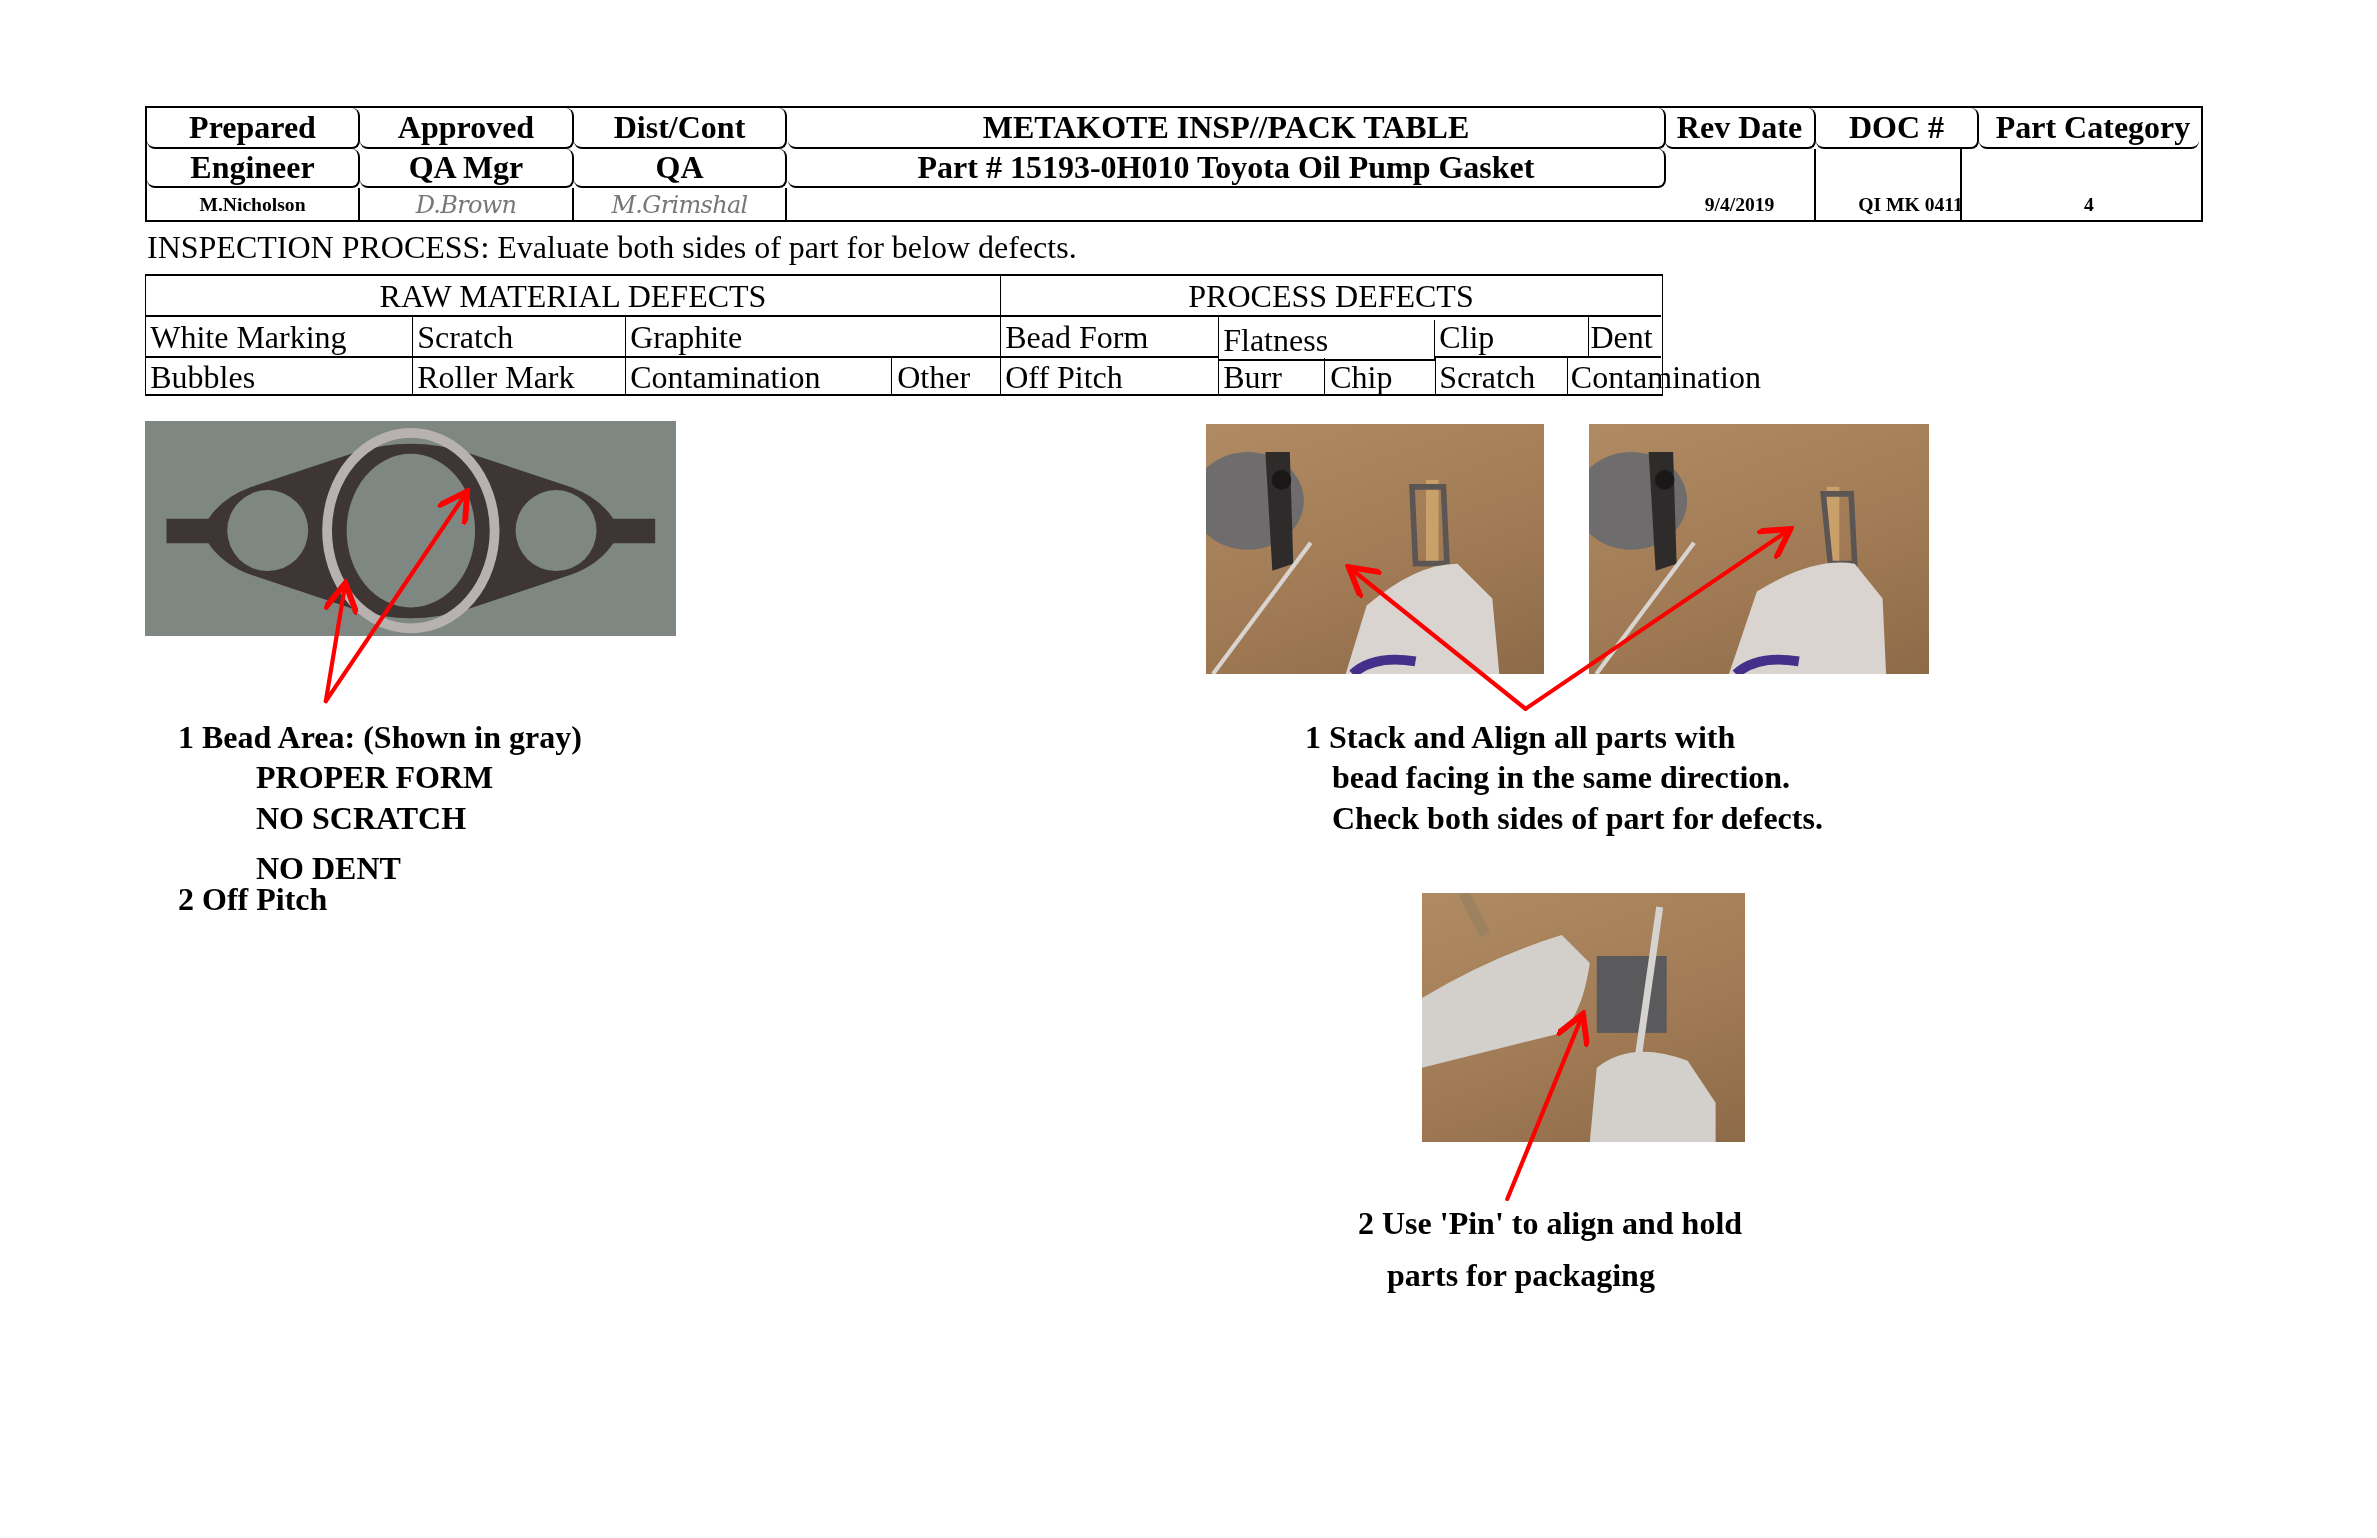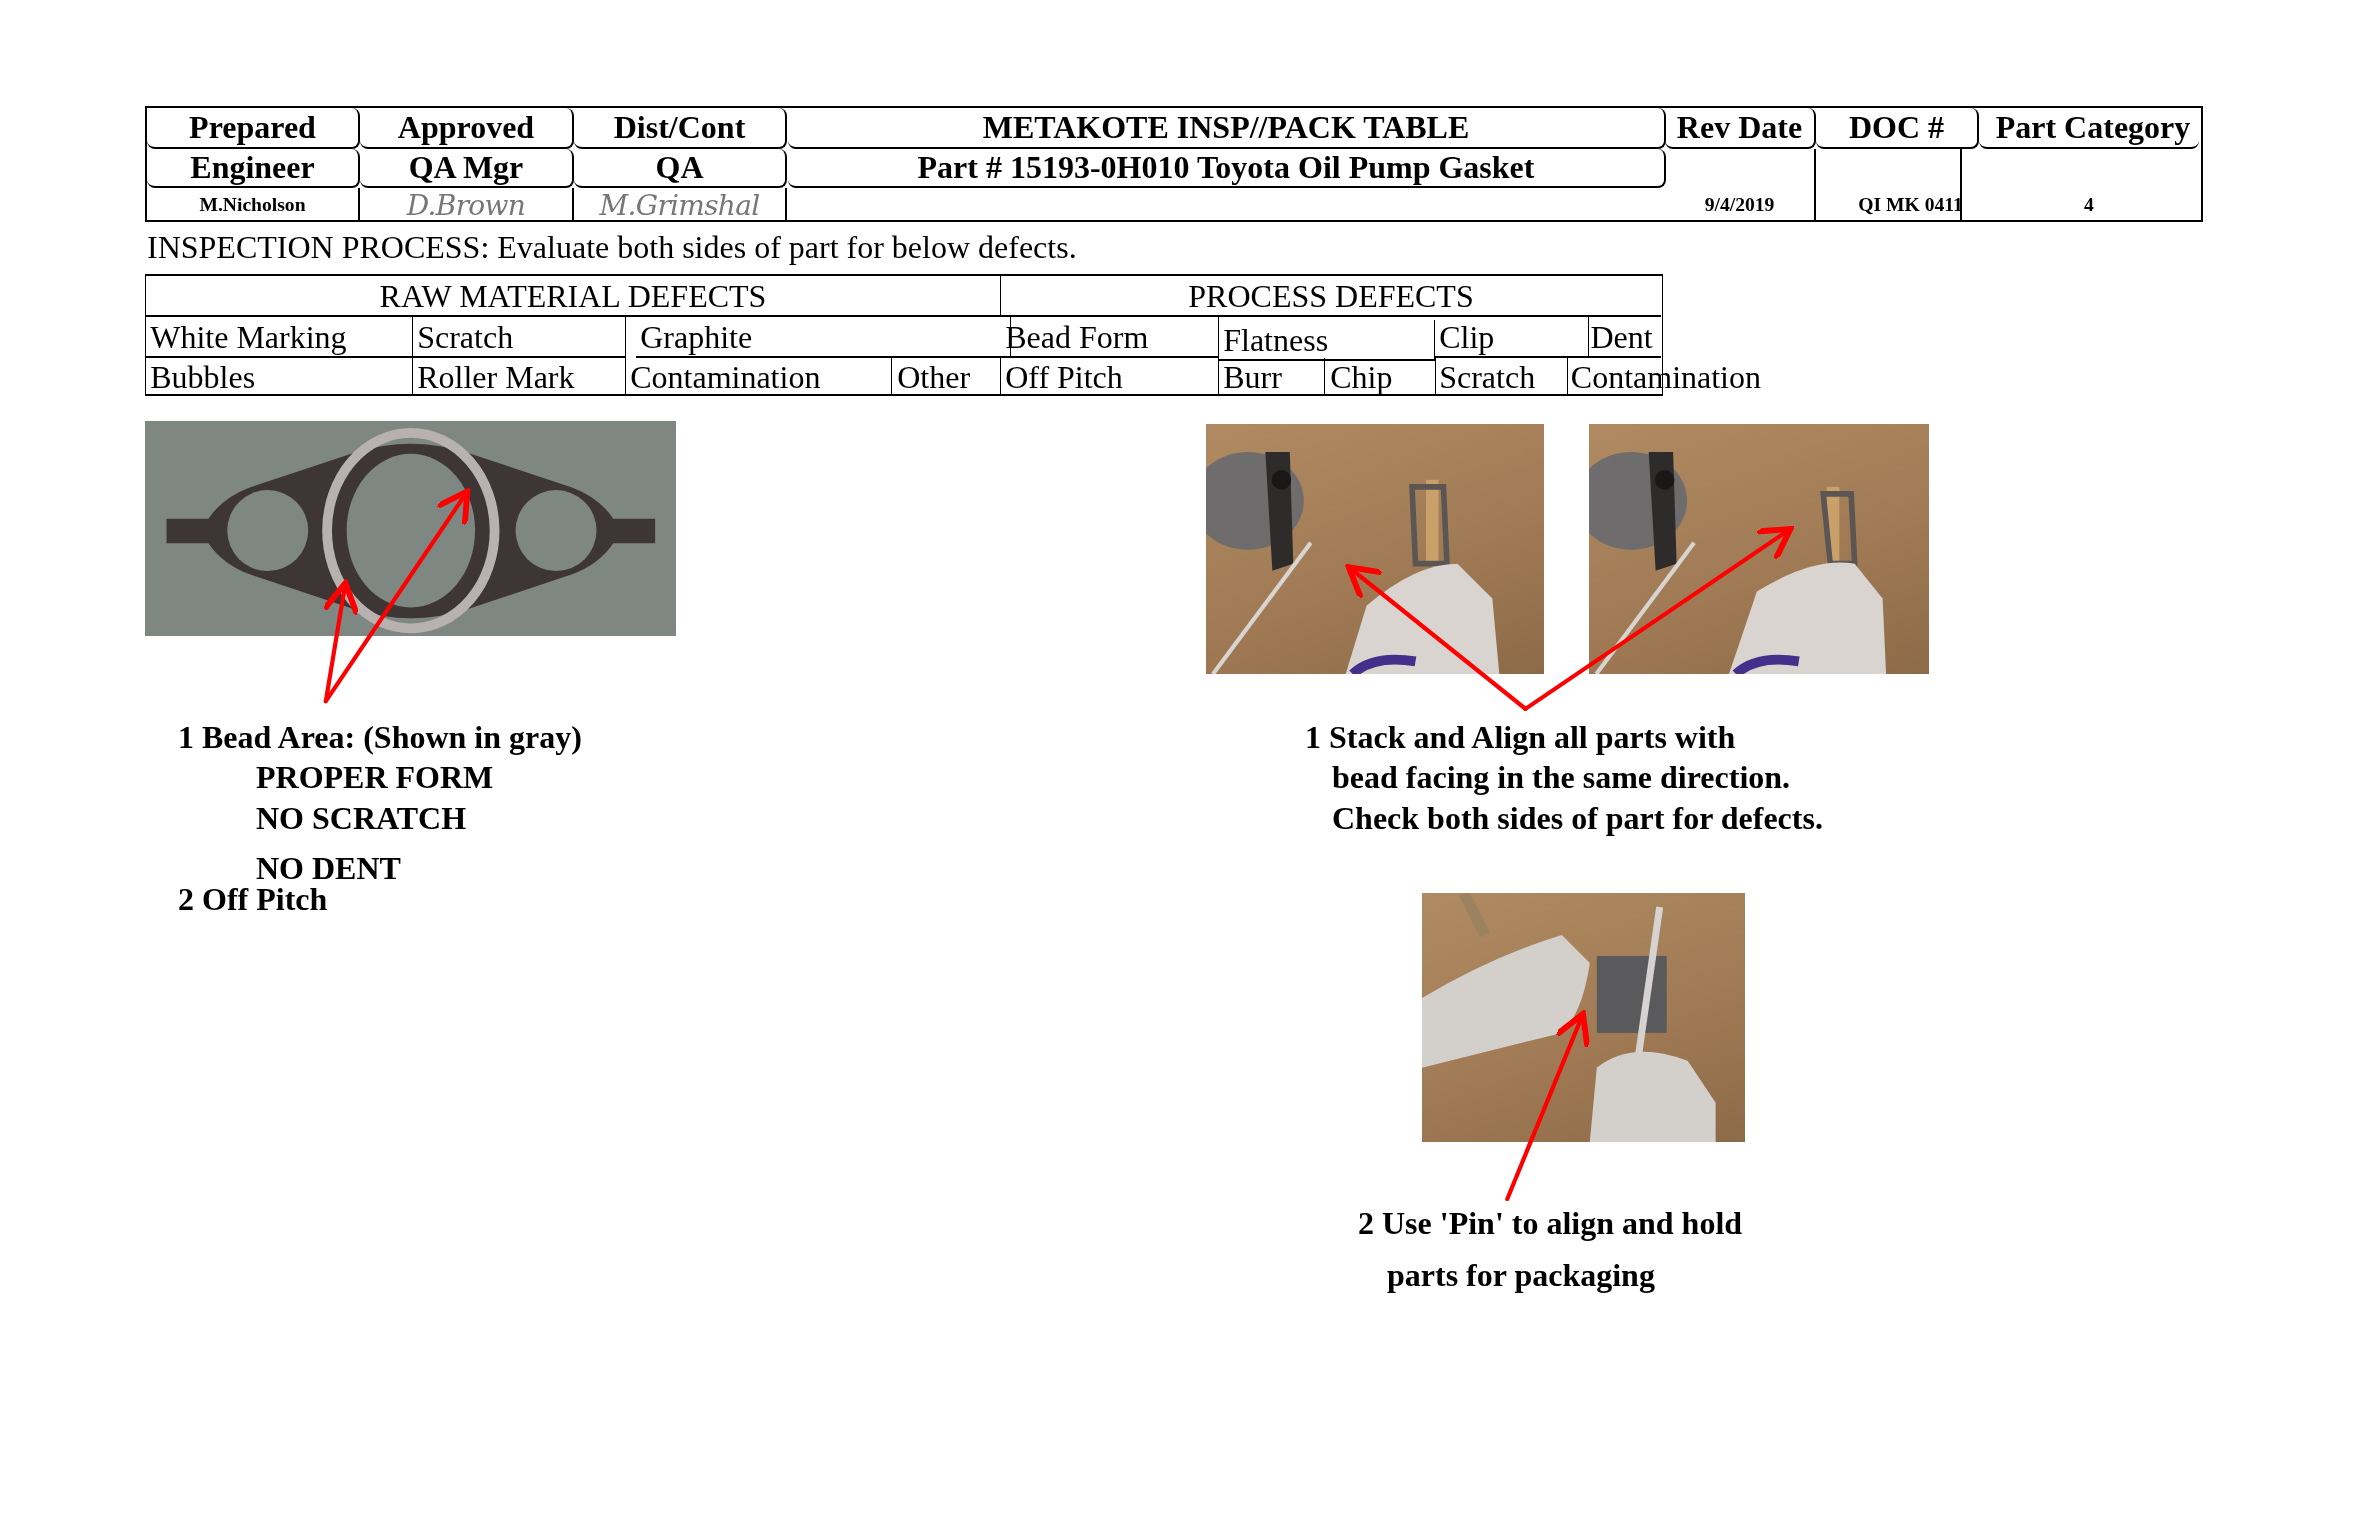--- a/index.html
+++ b/index.html
@@ -9,21 +9,21 @@
   
   .hdr { position: absolute; left: 145px; top: 106px; width: 2058px; height: 116px;
          border: 2.8px solid #000; box-sizing: border-box; }
   .hcell { position: absolute; box-sizing: border-box; display: flex; align-items: center;
            justify-content: center; font-weight: bold; white-space: nowrap; }
   .hb-r { border-right: 2.1px solid #000; }
   .hb-b { border-bottom: 2.8px solid #000; border-radius: 8px; }
   .f-head { font-size: 32px; }
   .f-small { font-size: 19.6px; }
 
-  .sig { font-family: "DejaVu Serif", serif; font-style: italic; color: #777; font-weight: normal; font-size: 28px; letter-spacing: -0.7px; }
+  .sig { font-family: "DejaVu Serif", serif; font-style: italic; color: #777; font-weight: normal; font-size: 24px; letter-spacing: -0.7px; }
 
   
   .insp { position: absolute; left: 147px; top: 229px; font-size: 32px; white-space: nowrap; }
 
   
   .dt { position: absolute; left: 145px; top: 274px; width: 1518px; height: 122px;
         border-top: 2.8px solid #000; border-bottom: 2.8px solid #000; border-left: 1.4px solid #000; border-right: 1.4px solid #000;
         box-sizing: border-box; }
   .dcell { position: absolute; box-sizing: border-box; font-size: 32px; white-space: nowrap;
            display: flex; align-items: center; padding-left: 4.2px; line-height: 1; }
@@ -73,21 +73,21 @@
 
 <div class="insp">INSPECTION  PROCESS:  Evaluate both sides of part for below defects.</div>
 
 <div class="dt">
 
   <div class="dcell center br bb" style="left:0;top:0;width:855px;height:41px;">RAW  MATERIAL  DEFECTS</div>
   <div class="dcell center bb" style="left:855px;top:0;width:660px;height:41px;">PROCESS  DEFECTS</div>
 
   <div class="dcell br bb" style="left:0;top:41px;width:267px;height:41px;">White Marking</div>
   <div class="dcell br bb" style="left:267px;top:41px;width:213px;height:41px;">Scratch</div>
-  <div class="dcell br bb" style="left:480px;top:41px;width:375px;height:41px;margin-left:10px;">Graphite</div>
+  <div class="dcell br bb" style="left:480px;top:41px;width:375px;height:41px;">Graphite</div>
 
   <div class="dcell br bb" style="left:855px;top:41px;width:218px;height:41px;">Bead Form</div>
   <div class="dcell br bb" style="left:1073px;top:44px;width:216px;height:41px;">Flatness</div>
   <div class="dcell br bb" style="left:1289px;top:41px;width:154px;height:41px;">Clip</div>
   <div class="dcell bb" style="left:1443px;top:41px;width:72px;height:41px;padding-left:1.4px;">Dent</div>
 
   <div class="dcell br" style="left:0;top:82px;width:267px;height:38px;">Bubbles</div>
   <div class="dcell br" style="left:267px;top:82px;width:213px;height:38px;">Roller Mark</div>
   <div class="dcell br" style="left:480px;top:82px;width:266px;height:38px;">Contamination</div>
   <div class="dcell br" style="left:747px;top:82px;width:108px;height:38px;">Other</div>

